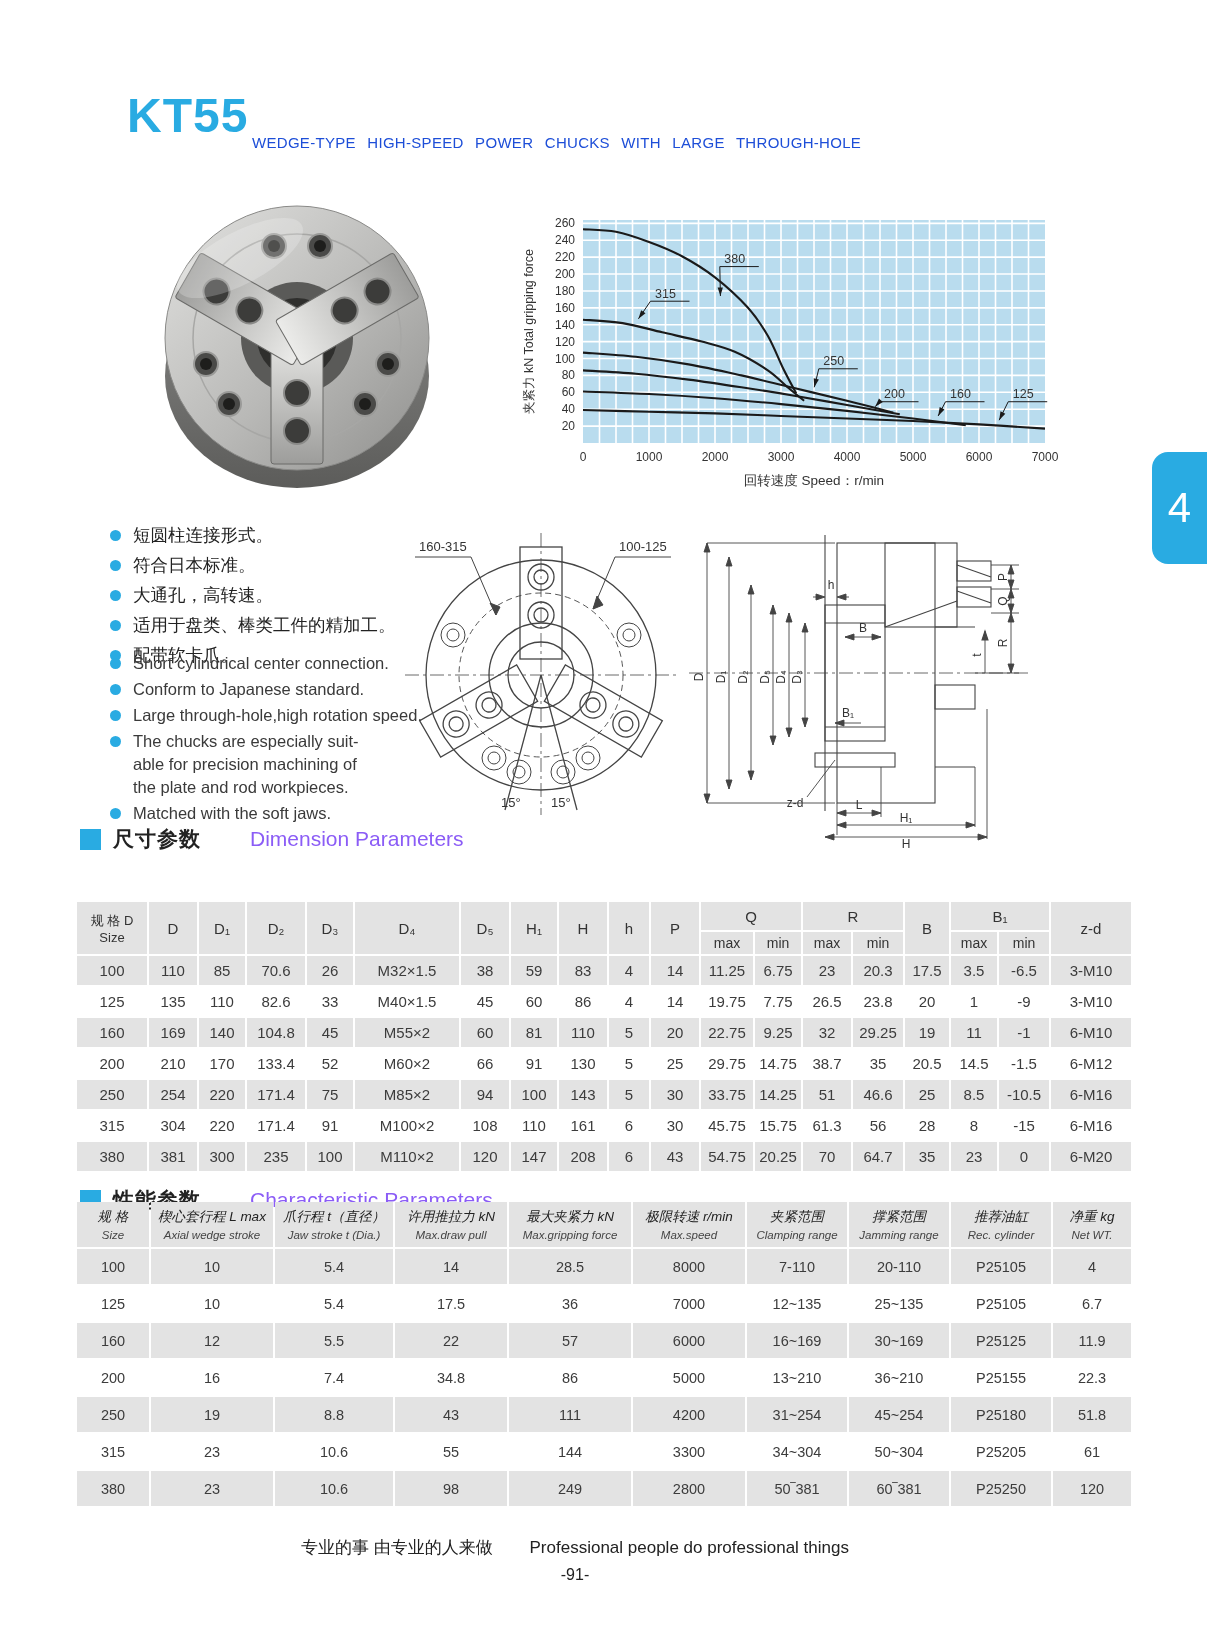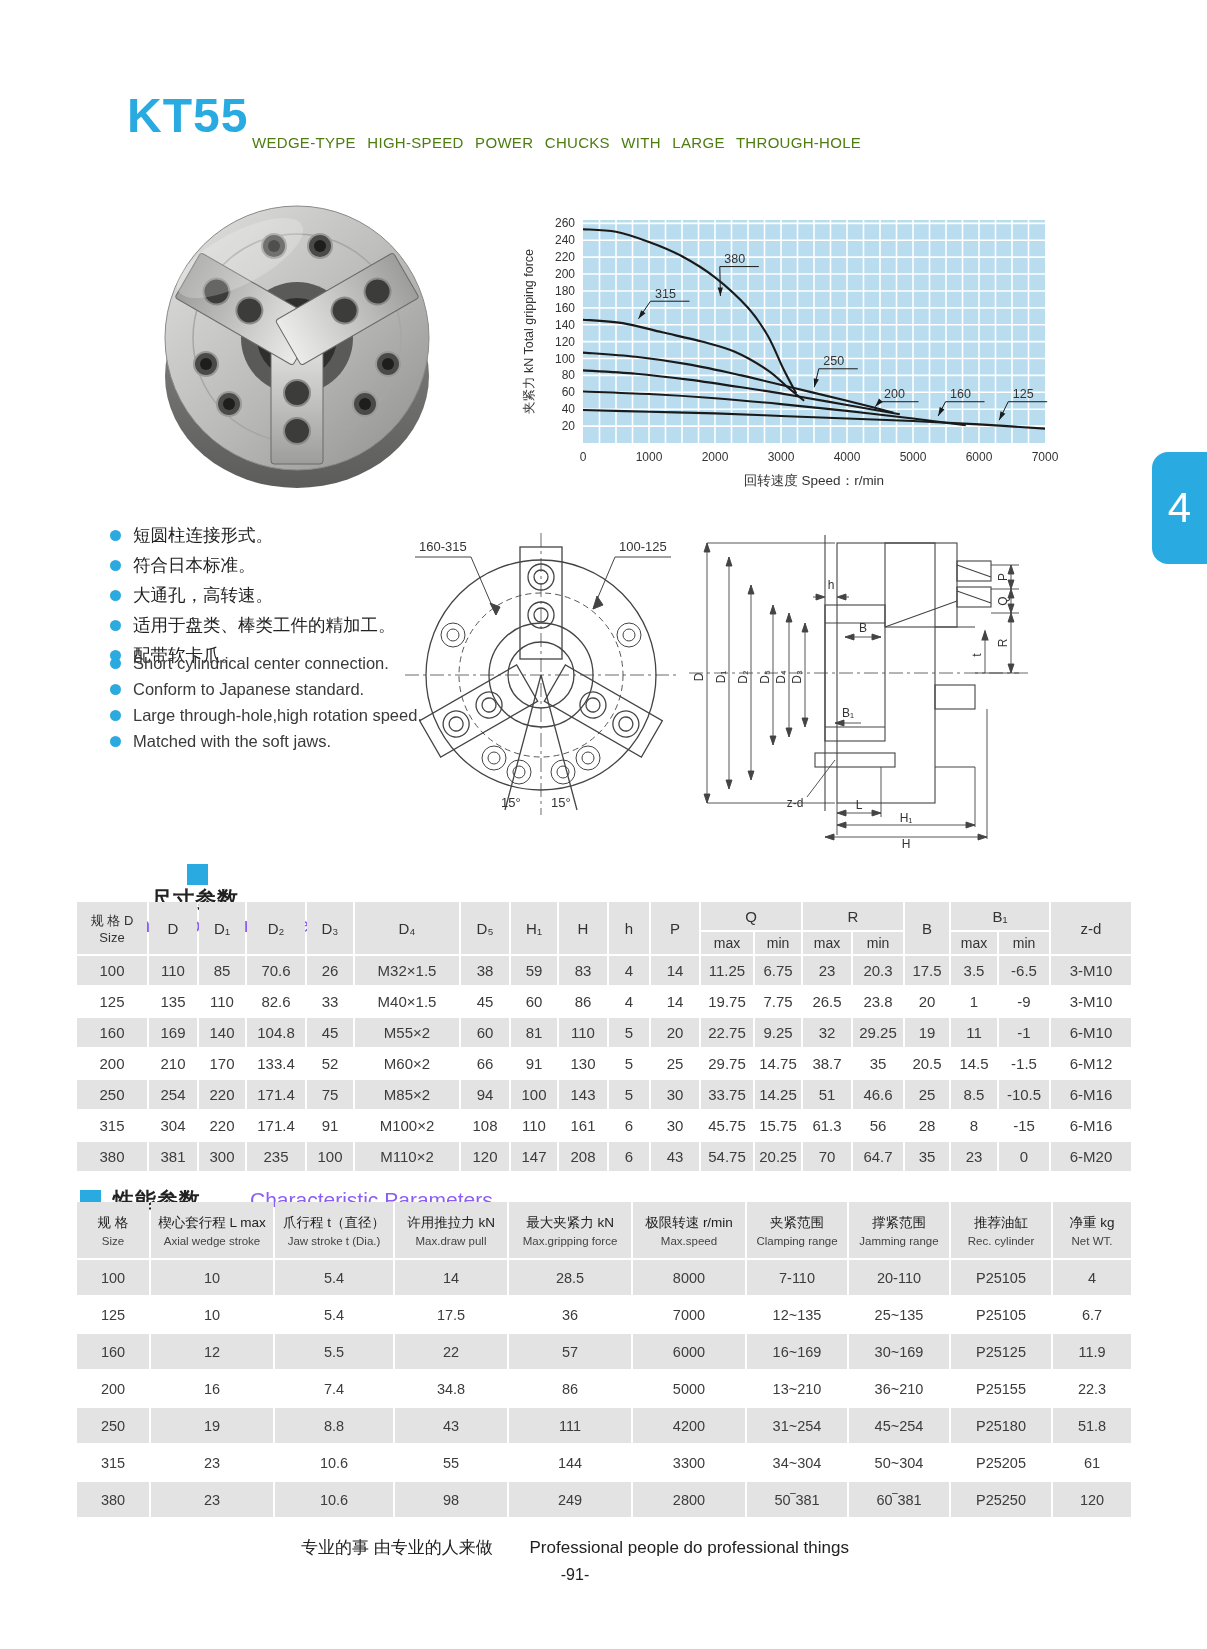--- a/index.html
+++ b/index.html
@@ -1,21 +1,21 @@
 <!DOCTYPE html>
 <html><head>
 <meta charset="utf-8">
 <style>
   html,body{margin:0;padding:0;background:#fff;}
   .page{position:relative;width:1207px;height:1649px;background:#ffffff;
         font-family:"Liberation Sans",sans-serif;color:#333;overflow:hidden;}
   
   .model{position:absolute;left:127px;top:88px;font-size:48px;font-weight:bold;color:#29abe2;letter-spacing:1px;}
   .title-cn{position:absolute;left:252px;top:94px;font-size:31px;font-weight:bold;color:#29abe2;letter-spacing:2px;}
-  .title-en{position:absolute;left:252px;top:134px;font-size:15px;color:#4d7c0f;word-spacing:7px;letter-spacing:.3px;}
+  .title-en{position:absolute;left:252px;top:134px;font-size:15px;color:#1d4ed8;word-spacing:7px;letter-spacing:.3px;}
   
   .tab4{position:absolute;left:1152px;top:452px;width:55px;height:112px;background:#29abe2;
         border-radius:16px 0 0 16px;display:flex;align-items:center;justify-content:center;
         color:#fff;font-size:42px;}
   
   .feat{position:absolute;left:110px;list-style:none;margin:0;padding:0;}
   .feat-cn{top:524px;font-size:17.5px;color:#222;}
   .feat-cn li{margin-bottom:7px;}
   .feat-en{top:652px;font-size:16.5px;color:#3a3a3a;}
   .feat-en li{margin-bottom:3px;}
@@ -37,21 +37,21 @@
   .dim-table{top:900px;}
   .dim-table th{font-size:15px;margin-left:42px;}
   .dim-table .hr1{height:28px;}
   .dim-table .hr2{height:22px;}
   .dim-table .hr2 th{font-size:14px;}
   .dim-table td{font-size:15px;color:#3c3c3c;height:29px;}
   .sub{font-size:13px;}
   tr.odd td{background:#e3e3e3;}
   tr.even td{background:#ffffff;}
   .char-table{top:1200px;}
-  .char-table th{height:56px;}
+  .char-table th{height:45px;font-style:italic;}
   .char-table th .cn{font-size:13.5px;color:#222;}
   .char-table th .en{font-size:11.5px;color:#444;margin-top:3px;}
   .char-table td{font-size:14.5px;color:#3c3c3c;height:35px;}
   
   .footer{position:absolute;left:0;top:1536px;width:1150px;text-align:center;font-size:17px;color:#222;}
   .footer .en{margin-left:32px;}
   .pageno{position:absolute;left:0;top:1566px;width:1150px;text-align:center;font-size:16px;color:#222;}
 </style>
 </head>
 <body>
@@ -262,20 +262,26 @@
       <li>
         <span class="dot"></span>
         <span class="ftxt">Conform to Japanese standard.</span>
       </li>
       <li>
         <span class="dot"></span>
         <span class="ftxt">Large through-hole,high rotation speed.</span>
       </li>
       <li>
         <span class="dot"></span>
+        <span class="ftxt">The chucks are especially suit-
+able for precision machining of
+the plate and rod workpieces.</span>
+      </li>
+      <li>
+        <span class="dot"></span>
         <span class="ftxt">Matched with the soft jaws.</span>
       </li>
     </ul>
 
   <svg class="draw" style="left:393px;top:515px;" width="295" height="305" viewBox="0 0 295 305">
     <g stroke="#444" fill="none" stroke-width="1.3">
       <line x1="12" y1="160" x2="284" y2="160" stroke-dasharray="14 4 3 4" stroke-width="0.8"></line>
       <line x1="148" y1="18" x2="148" y2="300" stroke-dasharray="14 4 3 4" stroke-width="0.8"></line>
       <circle cx="148" cy="160" r="115"></circle>
       <circle cx="148" cy="160" r="82" stroke-dasharray="6 4" stroke-width="0.9"></circle>
@@ -432,21 +438,21 @@
       <text x="322" y="72" transform="rotate(-90 322 72)" text-anchor="middle">P</text>
       <text x="322" y="96" transform="rotate(-90 322 96)" text-anchor="middle">Q</text>
       <text x="322" y="138" transform="rotate(-90 322 138)" text-anchor="middle">R</text>
       <text x="110" y="302" text-anchor="middle">z-d</text>
       <text x="174" y="304" text-anchor="middle">L</text>
       <text x="221" y="317" text-anchor="middle">H₁</text>
       <text x="221" y="343" text-anchor="middle">H</text>
     </g>
   </svg>
 
-  <div class="sect" style="top:864px;flex-direction:column;">
+  <div class="sect" style="top:825px;">
     <span class="sq"></span>
     <span class="cn">尺寸参数</span>
     <span class="en">Dimension Parameters</span>
   </div>
 
   <table class="dim-table">
     <colgroup>
       <col style="width:70px">
         <col style="width:48px">
         <col style="width:46px">

